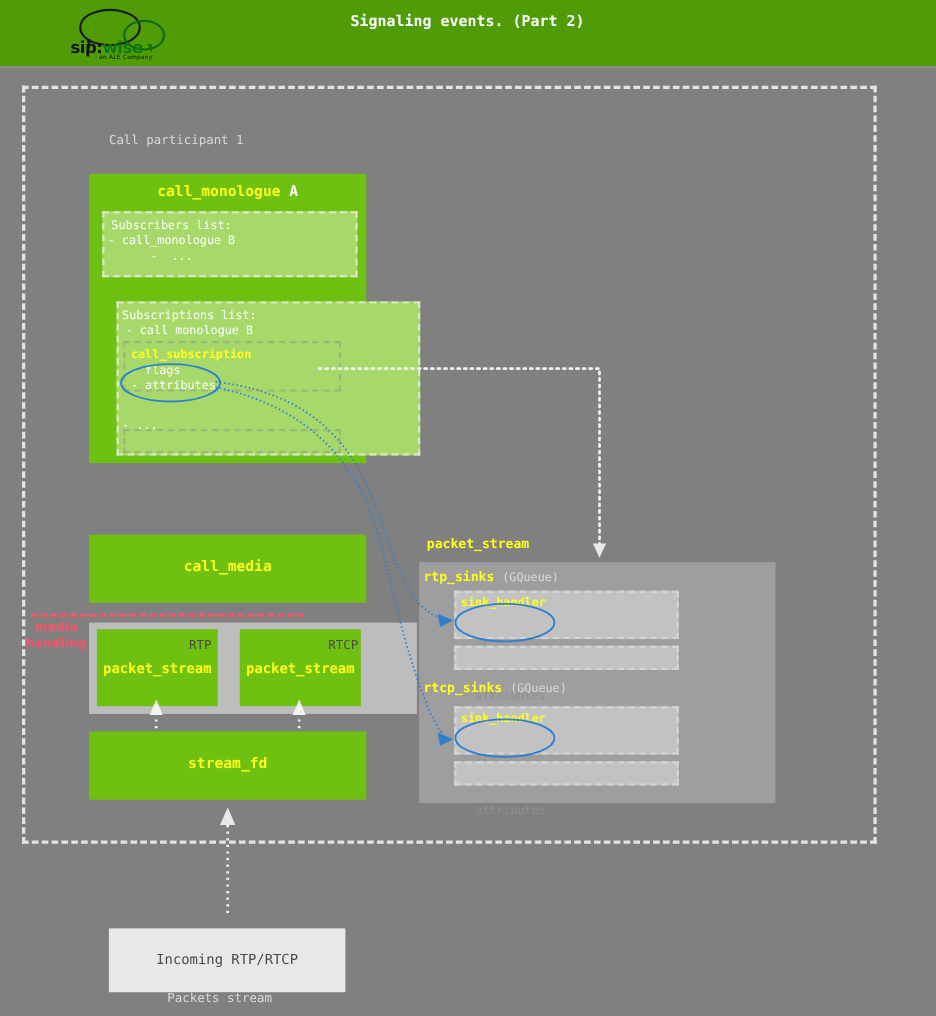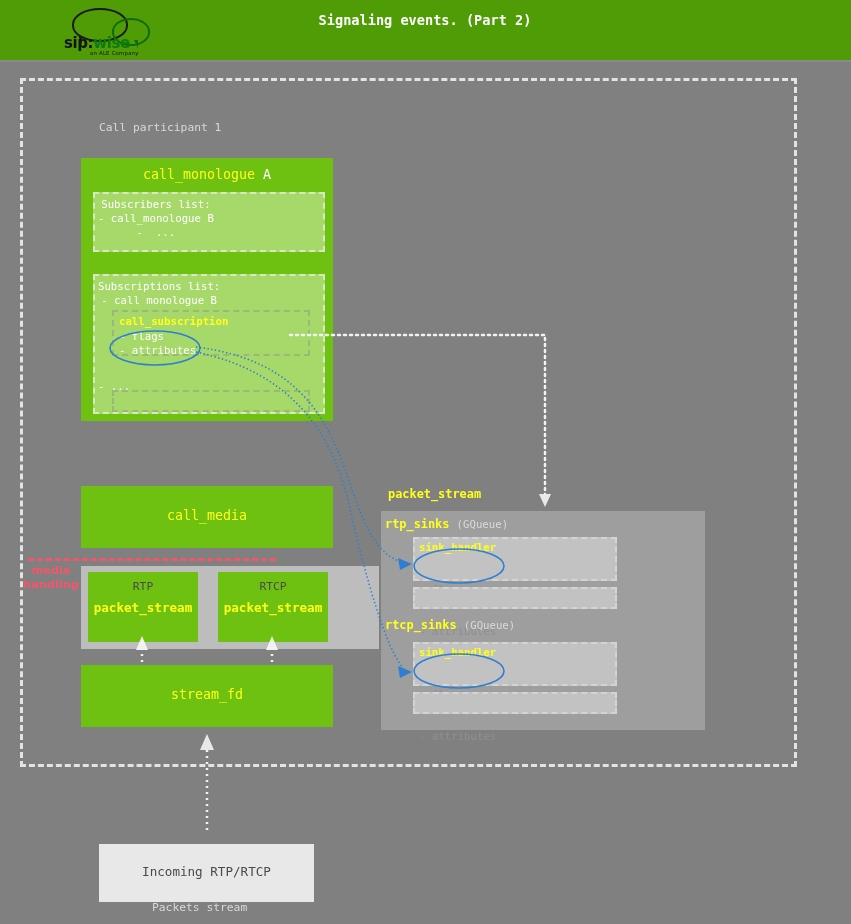--- a/index.html
+++ b/index.html
@@ -58,34 +58,34 @@
   #outer-frame{
     left:20px;top:78px;width:771px;height:683px;
     border:3px dashed #e3e3e3;
   }
 
   
   .gray-label{color:#d9d9d9;font-size:11.3px;}
 
   
   .green{background:#6fc111;}
-  .boxtitle{color:#ffff1a;font-weight:normal;font-size:13.3px;text-align:center;}
+  .boxtitle{color:#ffff1a;font-weight:bold;font-size:13.3px;text-align:center;}
 
   #participant-label{left:99px;top:121px;}
 
   #monologue-a{left:81px;top:158px;width:252px;height:263px;}
   #monologue-a .boxtitle{position:absolute;left:0;top:9px;width:252px;}
   #monologue-a .boxtitle .w{color:#ffffff;}
 
   .inner-dash{
     background:#a6d96a;border:2px dashed #d9e8c2;
     color:#ffffff;font-size:10.7px;line-height:14px;
   }
   #subscribers{left:93px;top:192px;width:228px;height:56px;}
-  #subscriptions{left:93px;top:274px;width:228px;height:136px;}
+  #subscriptions{left:106px;top:274px;width:228px;height:136px;padding-left:44px;}
   .inner-dash .txt{position:absolute;left:3px;top:4px;text-align:center;}
   .inner-dash .txt div{white-space:pre;}
 
   #call-subscription{
     left:112px;top:310px;width:194px;height:42px;
     border:2px dashed #9ab87a;background:transparent;
   }
   #call-subscription .t{
     position:absolute;left:5px;top:3px;color:#ffff1a;font-weight:bold;font-size:10.7px;
   }
@@ -109,21 +109,21 @@
     font-family:"DejaVu Sans","Liberation Sans",sans-serif;
   }
 
   
   #rtp-band{left:81px;top:566px;width:298px;height:83px;background:#bdbdbd;}
 
   #rtp-box{left:88px;top:572px;width:110px;height:70px;}
   #rtcp-box{left:218px;top:572px;width:110px;height:70px;}
   .ps-sub{
     position:absolute;left:0;top:8px;width:110px;text-align:center;
-    color:#4a4a4a;font-size:11.3px;
+    color:#4a4a4a;font-size:11.3px;padding-left:39px;
   }
   .ps-name{
     position:absolute;left:0;top:28px;width:110px;text-align:center;
     color:#ffff1a;font-weight:bold;font-size:12.6px;
   }
 
   #stream-fd{left:81px;top:665px;width:252px;height:62px;}
   #stream-fd .boxtitle{position:absolute;left:0;top:22px;width:252px;}
 
   

